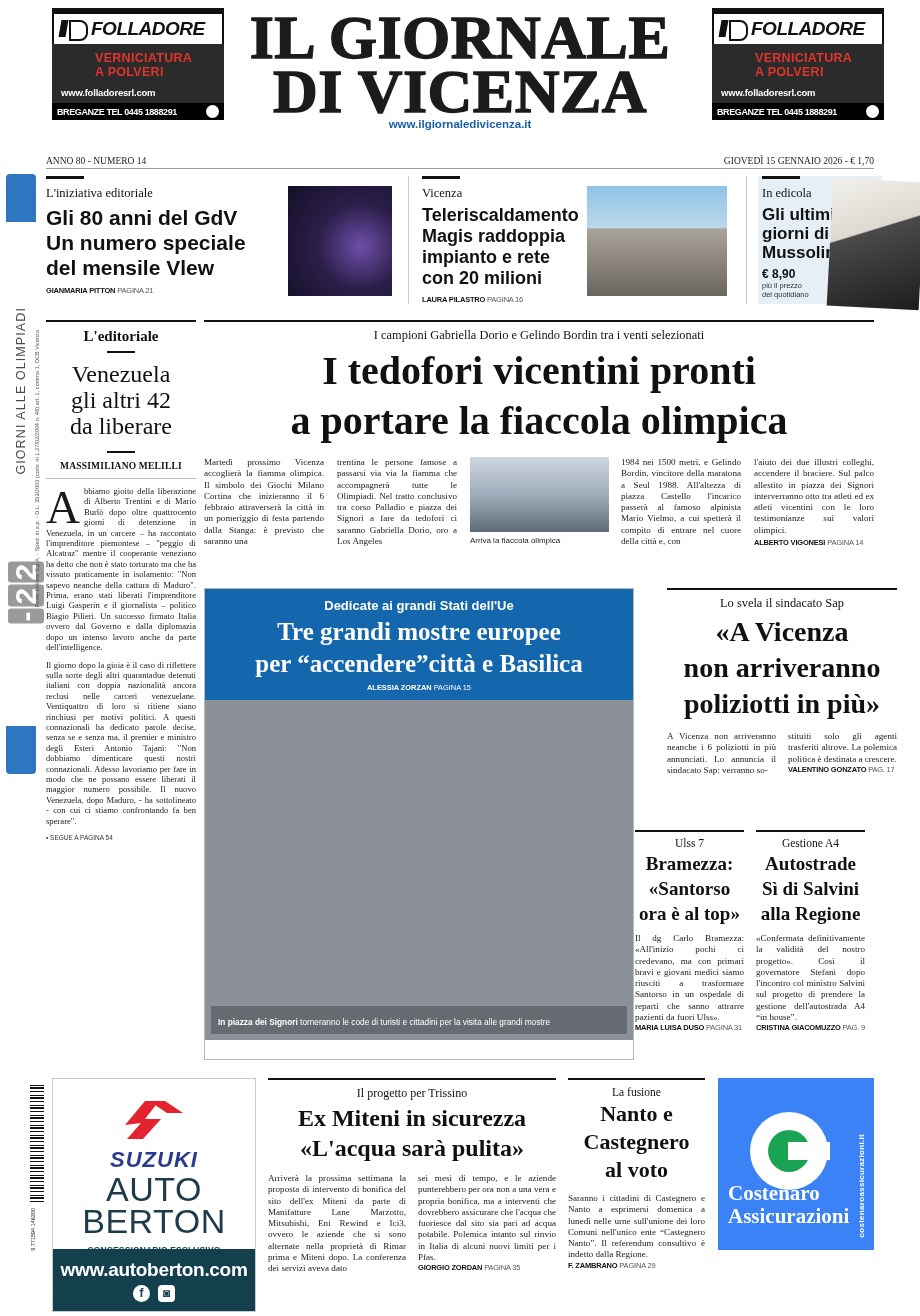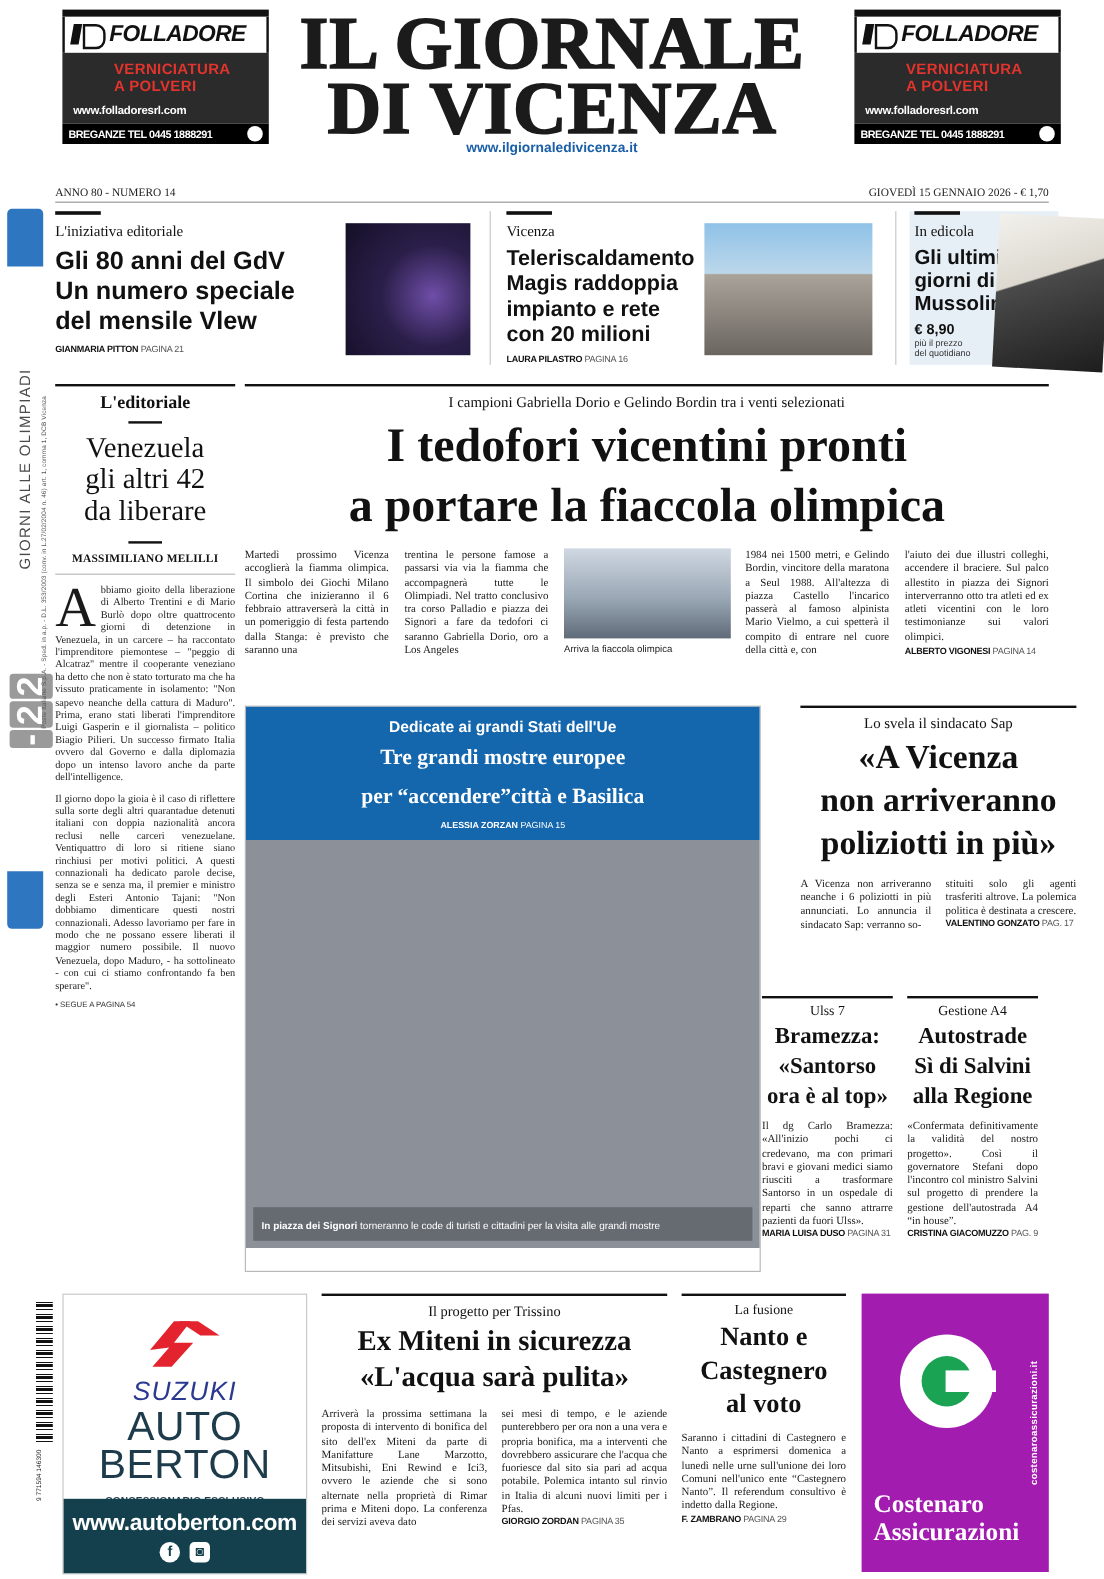--- a/index.html
+++ b/index.html
@@ -103,21 +103,21 @@
   .lead h1{margin:6px 0 0;font-family:"Liberation Serif",serif;font-weight:bold;font-size:40px;line-height:44px;text-align:center;color:#111;}
   .lead .cols{display:flex;gap:13px;margin-top:14px;}
   .lead .col{width:138px;}
   .lead-photo{width:139px;height:75px;position:relative;overflow:hidden;}
   .lead-cap{font-family:"Liberation Sans",sans-serif;font-size:8px;color:#222;margin-top:4px;}
 
   
   .mostre{position:absolute;left:204px;top:588px;width:428px;height:470px;border:1px solid #b9b9b9;}
   .mostre .banner{background:#1466ad;padding:9px 8px 8px;text-align:center;}
   .mostre .banner .k{color:#fff;font-family:"Liberation Sans",sans-serif;font-weight:bold;font-size:13px;}
-  .mostre .banner h2{margin:5px 0 0;color:#fff;font-family:"Liberation Serif",serif;font-weight:bold;font-size:18px;line-height:27px;}
+  .mostre .banner h2{margin:5px 0 0;color:#fff;font-family:"Liberation Serif",serif;font-weight:bold;font-size:25px;line-height:27px;}
   .mostre .banner .by{margin-top:6px;color:#fff;font-family:"Liberation Sans",sans-serif;font-weight:bold;font-size:7.4px;}
   .mostre .banner .by .pg{font-weight:normal;}
   .mostre .photo{position:relative;height:340px;overflow:hidden;background:#8b9099;}
   .mostre .capbar{position:absolute;left:6px;right:6px;bottom:6px;background:rgba(92,96,102,.78);padding:5px 7px;}
   .mostre .capbar span{font-family:"Liberation Sans",sans-serif;font-size:8.3px;color:#fff;}
   .mostre .capbar b{font-weight:bold;}
 
   
   .sap{position:absolute;left:644px;top:588px;width:230px;margin-left:23px;}
   .sap .topline{border-top:2px solid #111;}
@@ -130,21 +130,21 @@
   .two .card{width:109px;}
   .two .topline{border-top:2px solid #111;}
   .two .kick{text-align:center;font-size:11.5px;margin-top:5px;}
   .two h3{margin:4px 0 0;font-family:"Liberation Serif",serif;font-weight:bold;font-size:19px;line-height:21px;text-align:center;}
   .two .txt{margin-top:9px;}
 
   
   .ad-suzuki{position:absolute;left:52px;top:1078px;width:202px;height:232px;border:1px solid #c9c9c9;background:#fff;}
   .suz-inner{padding:12px 8px 0;text-align:center;}
   .suz-mark{width:78px;height:46px;margin:4px auto 6px;position:relative;}
-  .suz-word{font-family:"Liberation Sans",sans-serif;font-weight:normal;font-style:italic;font-size:22px;letter-spacing:1px;color:#2b3a8f;}
+  .suz-word{font-family:"Liberation Sans",sans-serif;font-weight:bold;font-style:italic;font-size:22px;letter-spacing:1px;color:#2b3a8f;}
   .suz-auto{font-family:"Liberation Sans",sans-serif;font-size:34px;line-height:32px;letter-spacing:.5px;color:#1d3b4a;}
   .suz-sub{font-family:"Liberation Sans",sans-serif;font-weight:bold;font-size:8.4px;line-height:11px;color:#1d3b4a;margin-top:8px;letter-spacing:.2px;}
   .suz-bar{position:absolute;left:0;right:0;bottom:0;height:62px;background:#14404e;display:flex;flex-direction:column;align-items:center;justify-content:center;gap:4px;}
   .suz-bar .u{font-family:"Liberation Sans",sans-serif;font-weight:bold;font-size:19px;color:#fff;letter-spacing:-.3px;}
   .soc{display:flex;gap:8px;}
   .soc .ic{width:17px;height:17px;border-radius:4px;background:#fff;color:#14404e;font-family:"Liberation Sans",sans-serif;font-weight:bold;font-size:12px;line-height:17px;text-align:center;}
   .soc .ic.r{border-radius:50%;}
 
   .miteni{position:absolute;left:268px;top:1078px;width:288px;}
   .miteni .topline{border-top:2px solid #111;}
@@ -152,21 +152,21 @@
   .miteni h2{margin:4px 0 0;font-family:"Liberation Serif",serif;font-weight:bold;font-size:24px;line-height:26px;text-align:center;}
   .miteni .cols{display:flex;gap:12px;margin-top:12px;}
   .miteni .col{width:138px;}
 
   .fusione{position:absolute;left:568px;top:1078px;width:137px;}
   .fusione .topline{border-top:2px solid #111;}
   .fusione .kick{text-align:center;font-size:11.5px;margin-top:6px;}
   .fusione h2{margin:4px 0 0;font-family:"Liberation Serif",serif;font-weight:bold;font-size:22px;line-height:24px;text-align:center;}
   .fusione .txt{margin-top:11px;}
 
-  .ad-cost{position:absolute;left:718px;top:1078px;width:156px;height:232px;background:#a21caf;overflow:hidden;}
+  .ad-cost{position:absolute;left:718px;top:1078px;width:156px;height:172px;background:#3b82f6;overflow:hidden;}
   .cost-c{position:absolute;left:32px;top:34px;width:78px;height:78px;border-radius:50%;background:#fff;}
   .cost-c:after{content:"";position:absolute;left:18px;top:18px;width:42px;height:42px;border-radius:50%;background:#19a353;}
   .cost-c:before{content:"";position:absolute;left:38px;top:30px;width:42px;height:18px;background:#fff;z-index:2;}
   .cost-name{position:absolute;left:10px;bottom:22px;color:#fff;font-family:"Liberation Serif",serif;font-weight:bold;font-size:21px;line-height:23px;}
   .cost-url{position:absolute;right:8px;top:56px;writing-mode:vertical-rl;transform:rotate(180deg);color:#fff;font-family:"Liberation Sans",sans-serif;font-weight:bold;font-size:8px;letter-spacing:.3px;}
 
   
   .ph-press{background:
     radial-gradient(circle at 70% 55%, #6f4ea8 0%, #2b1f4a 45%, #140f26 100%);}
   .ph-building{background:linear-gradient(180deg,#8fc2e8 0%,#bcd7ea 38%,#a9a39a 39%,#6b6560 100%);}

